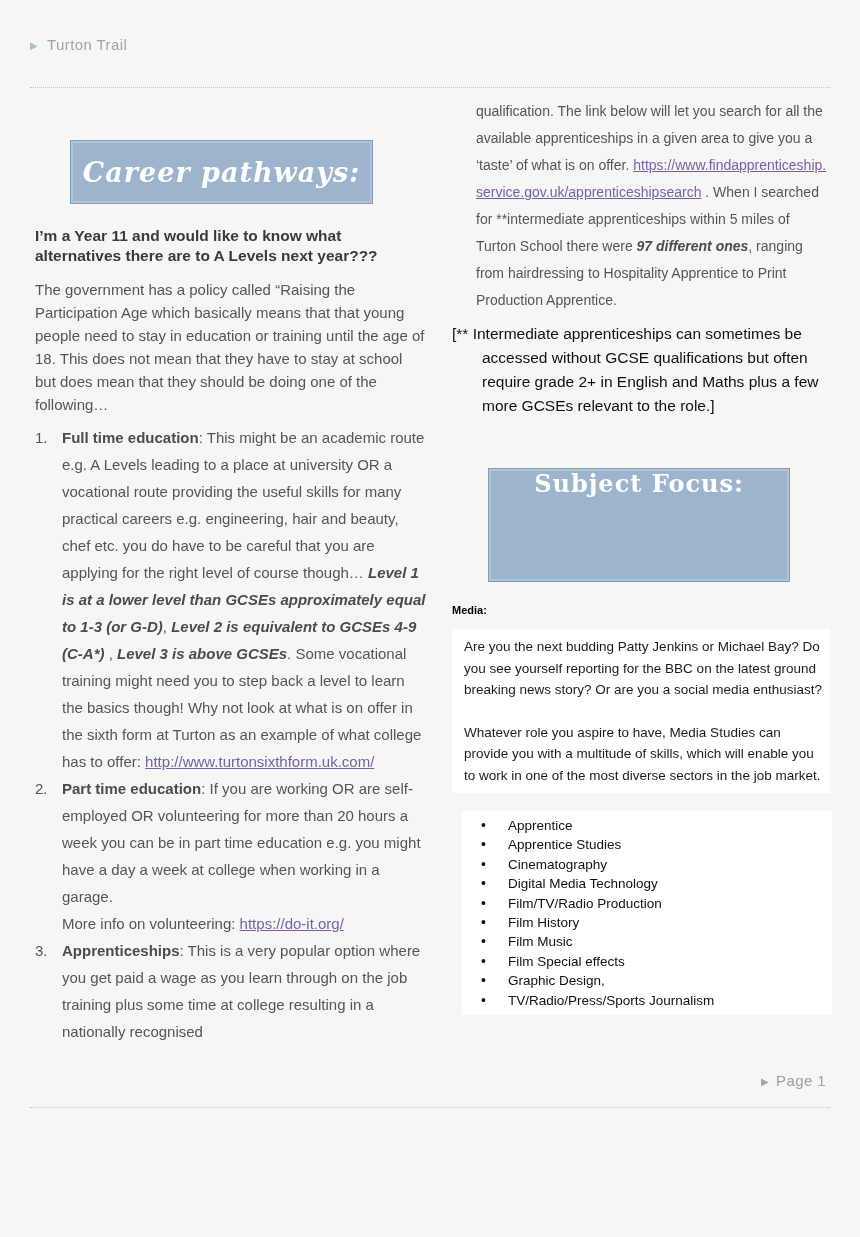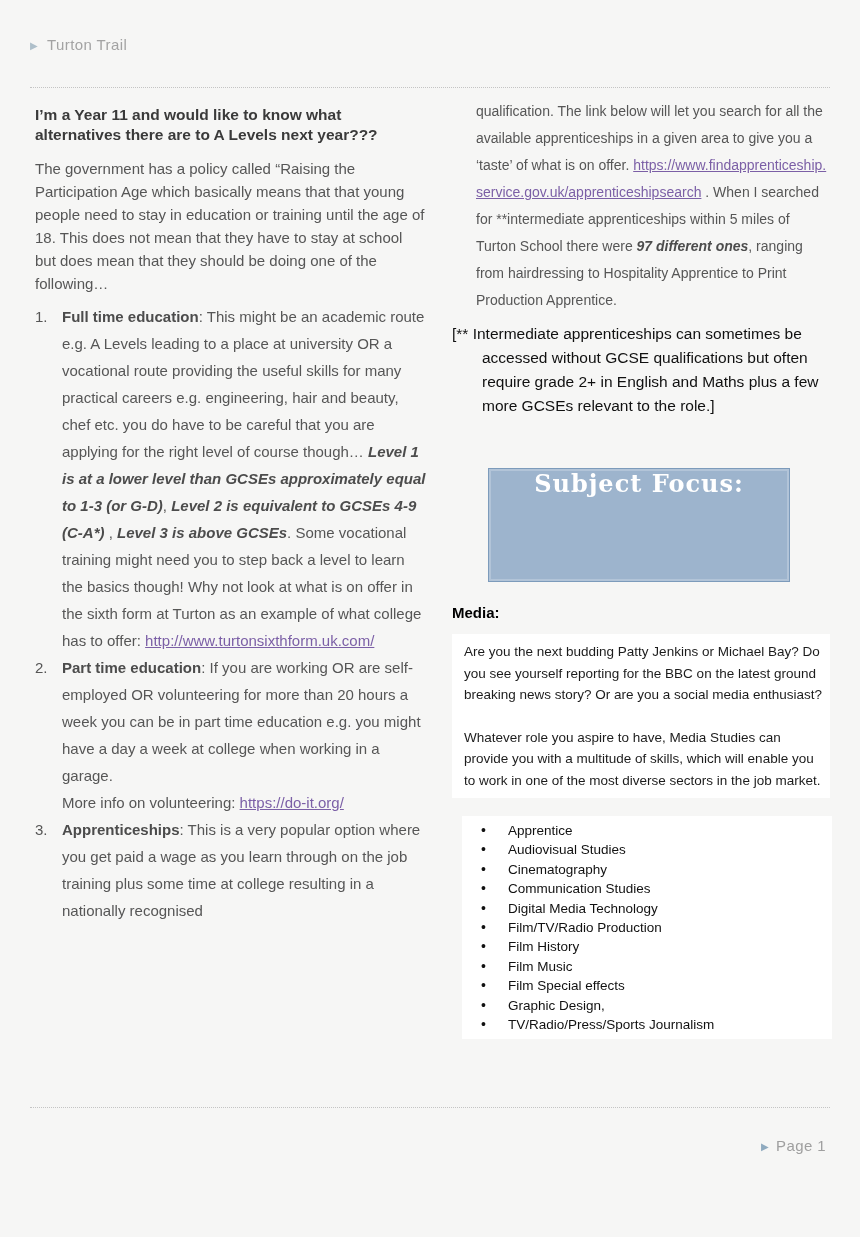--- a/index.html
+++ b/index.html
@@ -4,21 +4,21 @@
 <style>
   html,body { margin:0; padding:0; background:#ffffff; }
   .page {
     position:relative; width:860px; height:1237px;
     background:#f6f6f5; overflow:hidden;
     font-family:"Liberation Sans", sans-serif;
   }
   
   .hdr { position:absolute; top:36px; left:30px; font-size:15px; color:#a3a3a3; letter-spacing:.4px; }
   .hdr .tri { color:#aebfca; font-size:10px; margin-right:9px; vertical-align:1px; }
-  .ftr { position:absolute; top:1137px; right:34px; font-size:15px; color:#9f9f9f; letter-spacing:.4px; }
+  .ftr { position:absolute; top:1072px; right:34px; font-size:15px; color:#9f9f9f; letter-spacing:.4px; }
   .ftr .tri { color:#8faabf; font-size:10px; margin-right:7px; vertical-align:1px; }
   .rule { position:absolute; left:30px; width:800px; border-top:1px dotted #c4c4c4; height:0; }
   .rule.top { top:87px; }
   .rule.bottom { top:1107px; }
 
   
   .col-left  { position:absolute; left:35px;  top:105px; width:392px; }
   .col-right { position:absolute; left:452px; top:98px;  width:380px; }
 
   
@@ -49,41 +49,44 @@
   a.lnk { color:#7b5fa6; text-decoration:underline; }
   .blockline { display:block; }
 
   
   .cont { padding-left:24px; font-size:14px; color:#565656; line-height:27px; margin:0; }
   .cont a.lnk { word-break:break-all; }
   .note {
     margin-top:8px; font-size:15.5px; line-height:24px; color:#101010;
     padding-left:30px; text-indent:-30px;
   }
-  .media-h { margin-top:22px; font-size:15px; font-weight:bold; color:#000000; }
+  .media-h { margin-top:22px; font-size:11px; font-weight:bold; color:#000000; }
   .white-block { background:#ffffff; }
   .wb1 { margin-top:13px; width:378px; padding:7px 2px; box-sizing:border-box; }
   .wb1 p { margin:0 0 21px 10px; font-size:13.5px; line-height:21.5px; color:#1c1c1c; }
   .wb1 p:last-child { margin-bottom:0; }
   .wb2 { margin-top:18px; margin-left:10px; width:370px; padding:5px 0; box-sizing:border-box; }
   .wb2 ul { list-style:none; margin:0; padding:0; }
   .wb2 li { position:relative; padding-left:46px; font-size:13.5px; line-height:19.4px; color:#111111; }
   .wb2 li::before { content:"•"; position:absolute; left:19px; top:0; font-size:14px; }
 </style>
 </head>
 <body>
 
 <div class="page">
 
   <div class="hdr">
     <span class="tri">▶</span><span>Turton Trail</span>
   </div>
   <div class="rule top"></div>
 
   <div class="col-left">
+    <div class="banner career">
+      <span>Career pathways:</span>
+    </div>
 
     <p class="question">I’m a Year 11 and would like to know what alternatives there are to A Levels next year???</p>
 
     <p class="intro">The government has a policy called “Raising the Participation Age which basically means that that young people need to stay in education or training until the age of 18. This does not mean that they have to stay at school but does mean that they should be doing one of the following…</p>
 
     <ol class="steps">
       <li>
         <span class="num">1.</span><span class="b">Full time education</span><span>: This might be an academic route e.g. A Levels leading to a place at university OR a vocational route providing the useful skills for many practical careers e.g. engineering, hair and beauty, chef etc. you do have to be careful that you are applying for the right level of course though… </span><span class="bi">Level 1 is at a lower level than GCSEs approximately equal to 1-3 (or G-D)</span><span>, </span><span class="bi">Level 2 is equivalent to GCSEs 4-9 (C-A*)</span><span> , </span><span class="bi">Level 3 is above GCSEs</span><span>. Some vocational training might need you to step back a level to learn the basics though! Why not look at what is on offer in the sixth form at Turton as an example of what college has to offer: </span><a class="lnk" href="#">http://www.turtonsixthform.uk.com/</a>
       </li>
       <li>
@@ -110,23 +113,22 @@
     <div class="media-h">Media:</div>
 
     <div class="white-block wb1">
       <p>Are you the next budding Patty Jenkins or Michael Bay? Do you see yourself reporting for the BBC on the latest ground breaking news story? Or are you a social media enthusiast?</p>
       <p>Whatever role you aspire to have, Media Studies can provide you with a multitude of skills, which will enable you to work in one of the most diverse sectors in the job market.</p>
     </div>
 
     <div class="white-block wb2">
       <ul>
         <li>Apprentice</li>
-        <li>Audiovisual Studies</li>
+        <li>Apprentice Studies</li>
         <li>Cinematography</li>
-        <li>Communication Studies</li>
         <li>Digital Media Technology</li>
         <li>Film/TV/Radio Production</li>
         <li>Film History</li>
         <li>Film Music</li>
         <li>Film Special effects</li>
         <li>Graphic Design,</li>
         <li>TV/Radio/Press/Sports Journalism</li>
       </ul>
     </div>
   </div>

